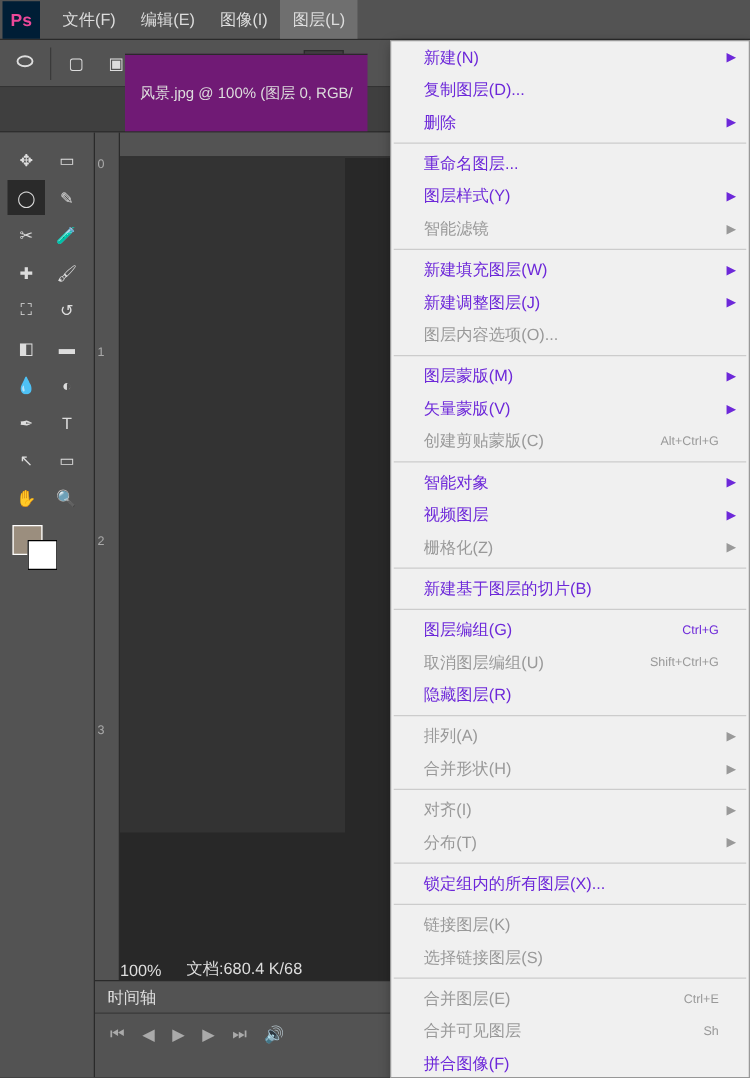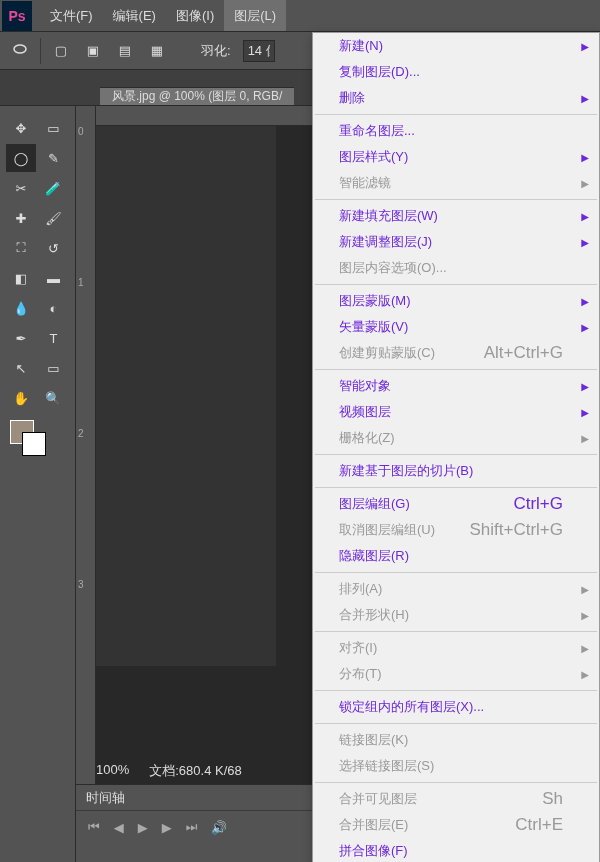--- a/index.html
+++ b/index.html
@@ -7,42 +7,42 @@
 .menubar{height:32px;background:#535353;display:flex;align-items:center;border-bottom:1px solid #2a2a2a}
 .ps-logo{width:30px;height:30px;background:#001e36;color:#ec4899;display:flex;align-items:center;justify-content:center;font-weight:bold;font-size:14px;margin-left:2px;margin-right:8px}
 .menu-item{color:#ddd;padding:0 10px;height:100%;display:flex;align-items:center;cursor:pointer}
 .menu-item.active{background:#6f6f6f}
 .toolbar{height:38px;background:#535353;display:flex;align-items:center;border-bottom:1px solid #2a2a2a;padding-left:8px;gap:8px}
 .tb-btn{width:24px;height:24px;display:flex;align-items:center;justify-content:center;color:#ddd}
 .tb-sep{width:1px;height:26px;background:#3a3a3a}
 .feather{color:#ddd;margin-left:24px;display:flex;align-items:center;gap:12px}
 .feather-input{width:32px;height:22px;background:#3f3f3f;border:1px solid #2a2a2a;color:#ddd;padding:0 4px}
 .tabbar{height:36px;background:#3f3f3f;border-bottom:1px solid #2a2a2a;display:flex;align-items:flex-end;padding-left:100px}
-.tab{background:#737373;color:#ddd;padding:0 12px;border-top:1px solid #2a2a2a;font-size:12px}
+.tab{background:#701a75;color:#ddd;padding:22px 12px;border-top:1px solid #2a2a2a;font-size:12px}
 .workspace{position:absolute;top:106px;left:0;right:0;bottom:0;display:flex}
 .toolpanel{width:76px;background:#535353;border-right:1px solid #2a2a2a;padding-top:8px}
 .tool-grid{display:grid;grid-template-columns:1fr 1fr;gap:2px;padding:0 6px}
 .tool{width:30px;height:28px;display:flex;align-items:center;justify-content:center;color:#ddd;cursor:pointer}
 .tool.active{background:#2a2a2a}
 .swatches{margin-top:8px;padding:0 8px;position:relative;height:40px}
 .sw-fg{position:absolute;width:24px;height:24px;background:#9b8e7e;border:1px solid #fff;top:0;left:10px}
 .sw-bg{position:absolute;width:24px;height:24px;background:#fff;border:1px solid #000;top:12px;left:22px}
 .canvas-area{flex:1;background:#282828;position:relative}
 .ruler-h{position:absolute;top:0;left:20px;right:0;height:20px;background:#535353;border-bottom:1px solid #2a2a2a}
 .ruler-v{position:absolute;top:0;left:0;bottom:40px;width:20px;background:#535353;border-right:1px solid #2a2a2a}
 .ruler-v .tick{color:#aaa;font-size:10px;writing-mode:horizontal-tb;padding-left:2px}
 .canvas{position:absolute;top:20px;left:20px;width:180px;height:540px;background:#333}
-.status{position:absolute;bottom:78px;left:20px;height:22px;color:#ddd;font-size:12px;display:flex;align-items:flex-start;gap:20px}
+.status{position:absolute;bottom:78px;left:20px;height:22px;color:#ddd;font-size:12px;display:flex;align-items:flex-end;gap:20px}
 .timeline{position:absolute;bottom:0;left:0;right:0;height:78px;background:#535353;border-top:1px solid #2a2a2a}
 .timeline-hdr{height:26px;display:flex;align-items:center;padding:0 10px;color:#ddd;border-bottom:1px solid #3a3a3a}
 .timeline-ctrl{display:flex;align-items:center;gap:14px;padding:8px 12px;color:#aaa}
 .dropdown{position:absolute;top:32px;left:312px;width:288px;background:#f0f0f0;border:1px solid #999;box-shadow:2px 4px 10px rgba(0,0,0,0.4);z-index:100}
 .dd-item{height:26px;display:flex;align-items:center;padding:0 26px 0 26px;color:#6d28d9;cursor:pointer;position:relative;font-size:13px}
 .dd-item.disabled{color:#999}
-.dd-item .shortcut{position:absolute;right:36px;font-size:17px}
+.dd-item .shortcut{position:absolute;right:24px;font-size:10px}
 .dd-item .arrow{position:absolute;right:10px;font-size:10px}
 .dd-sep{height:1px;background:#ccc;margin:3px 2px}
 .right-img{position:absolute;right:0;top:106px;width:24px;height:520px;background:linear-gradient(#8ab5d9 0%,#8ab5d9 35%,#7aa653 55%,#4a7a2e 100%)}
 .watermark{position:absolute;right:8px;bottom:14px;color:#3aa0e0;font-size:16px;font-weight:bold;text-shadow:0 0 2px #fff}
 .watermark .sub{color:#666;font-size:11px;display:block}
 </style>
 </head>
 <body>
 
 <div class="menubar">
@@ -165,21 +165,21 @@
     <div class="dd-item disabled">合并形状(H)<span class="arrow">▶</span></div>
     <div class="dd-sep"></div>
     <div class="dd-item disabled">对齐(I)<span class="arrow">▶</span></div>
     <div class="dd-item disabled">分布(T)<span class="arrow">▶</span></div>
     <div class="dd-sep"></div>
     <div class="dd-item">锁定组内的所有图层(X)...</div>
     <div class="dd-sep"></div>
     <div class="dd-item disabled">链接图层(K)</div>
     <div class="dd-item disabled">选择链接图层(S)</div>
     <div class="dd-sep"></div>
+    <div class="dd-item disabled">合并图层(E)<span class="shortcut">Ctrl+E</span></div>
     <div class="dd-item disabled">合并可见图层<span class="shortcut">Sh</span></div>
-    <div class="dd-item disabled">合并图层(E)<span class="shortcut">Ctrl+E</span></div>
     <div class="dd-item">拼合图像(F)</div>
   </div>
 
 <div class="watermark">
   <span>jb51.net</span>
   <span class="sub">脚本之家</span>
 </div>
 
 </body></html>

